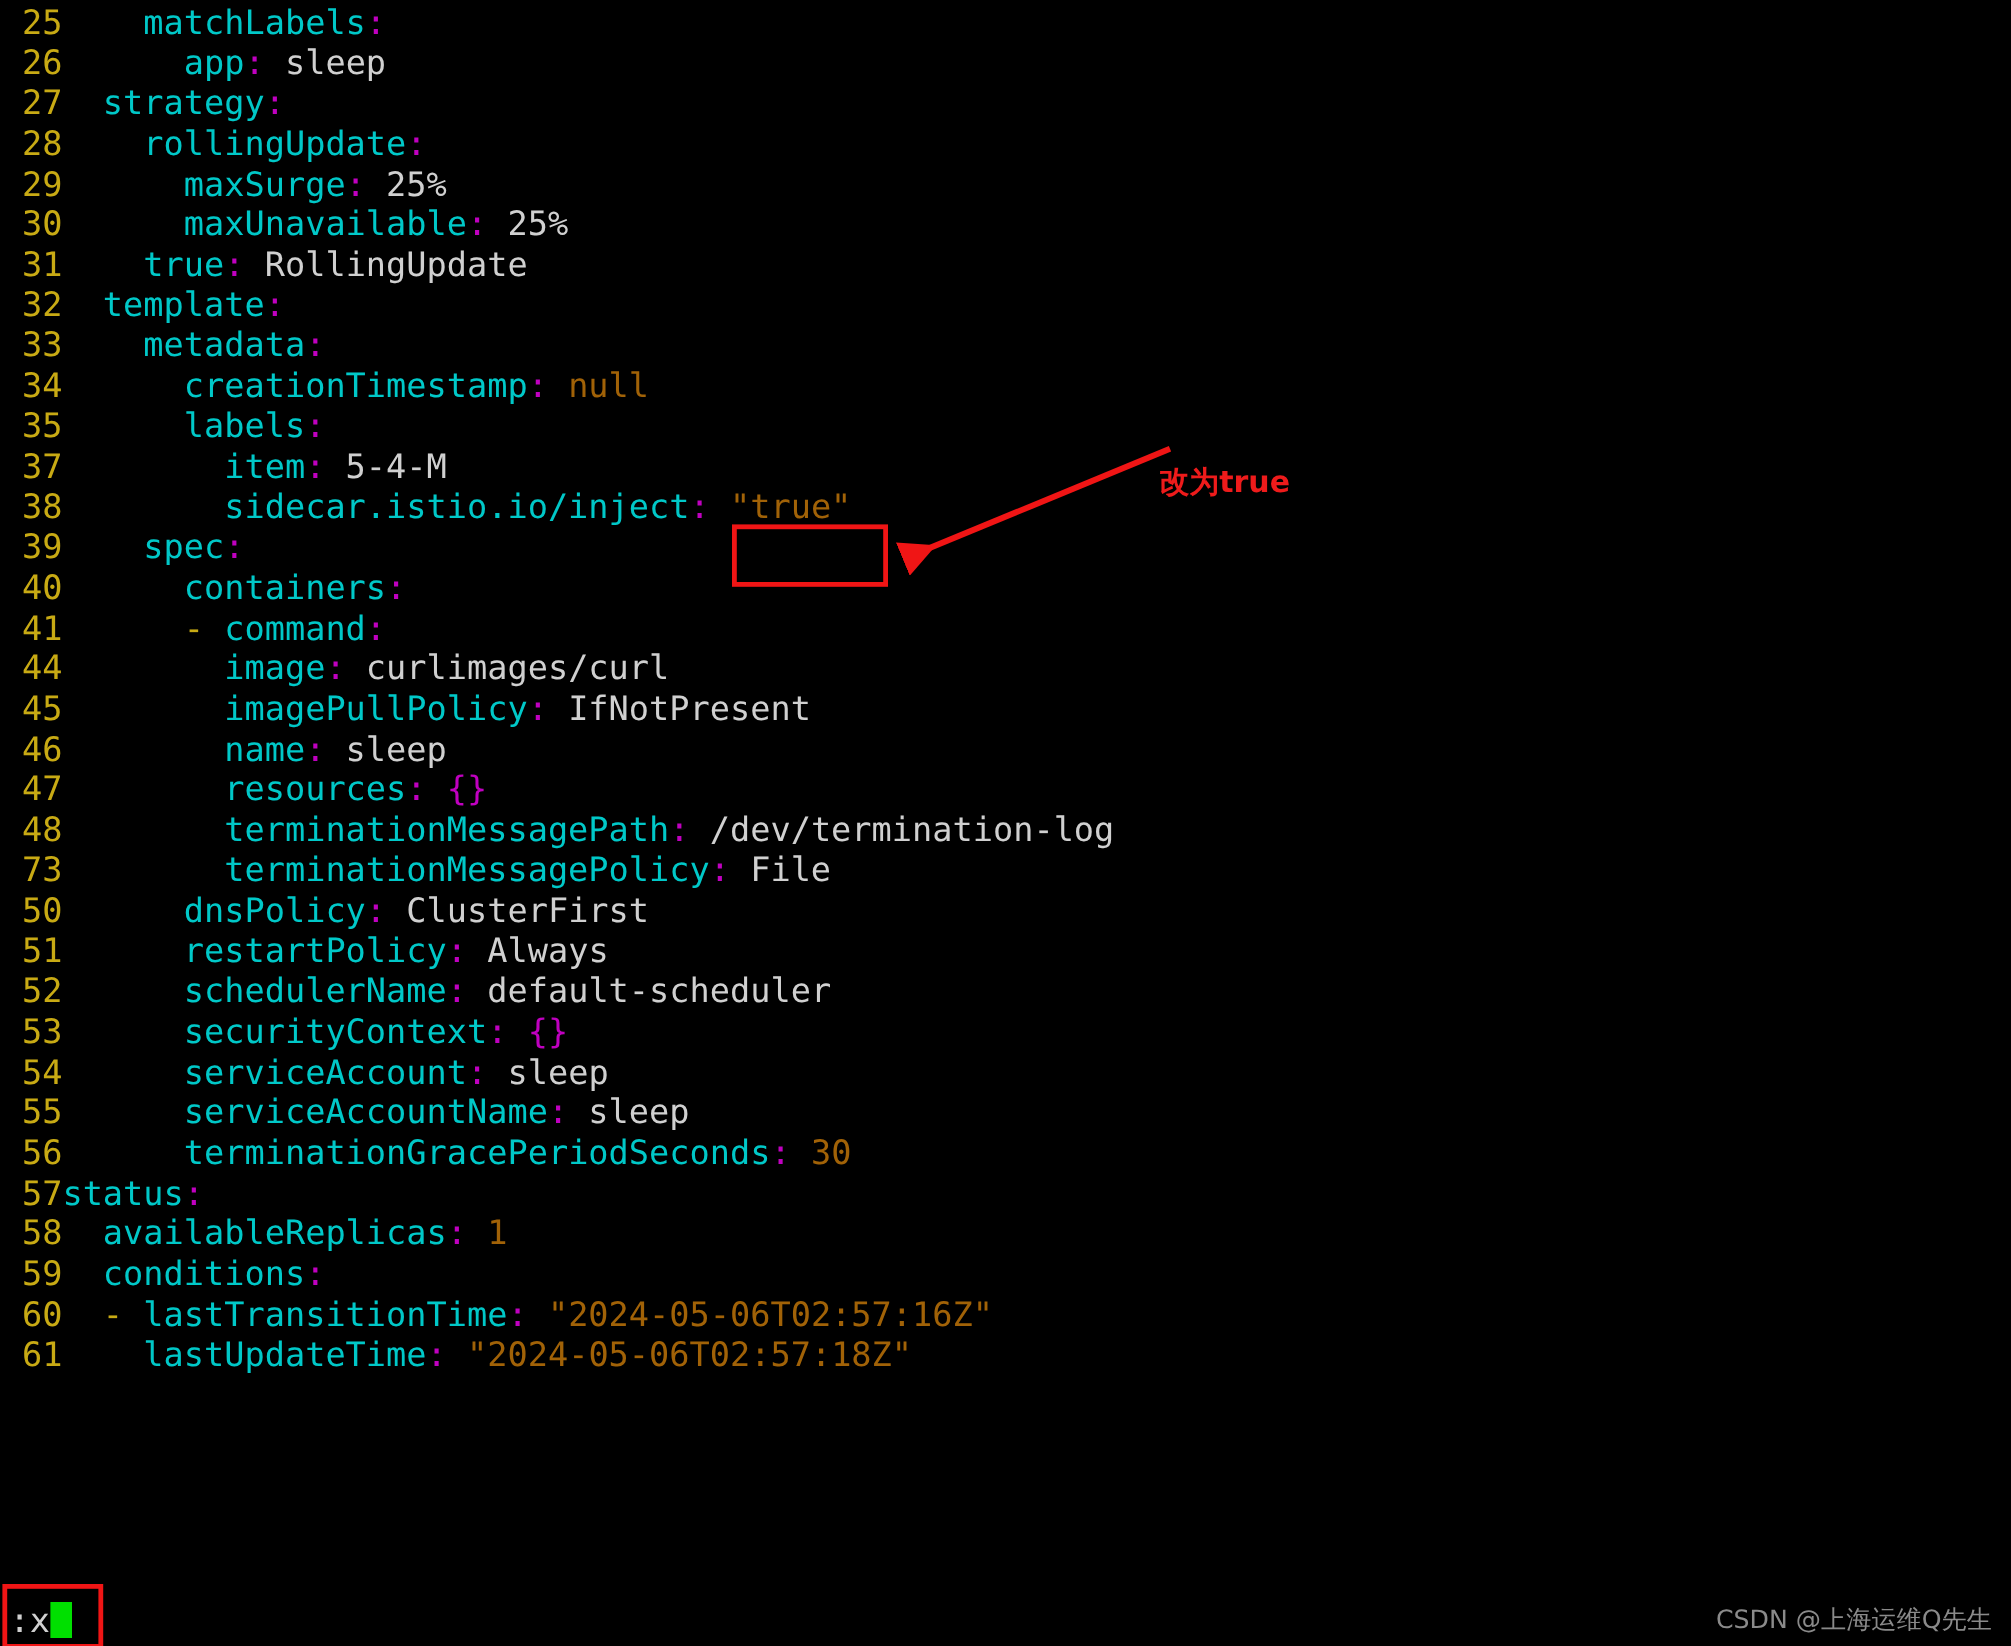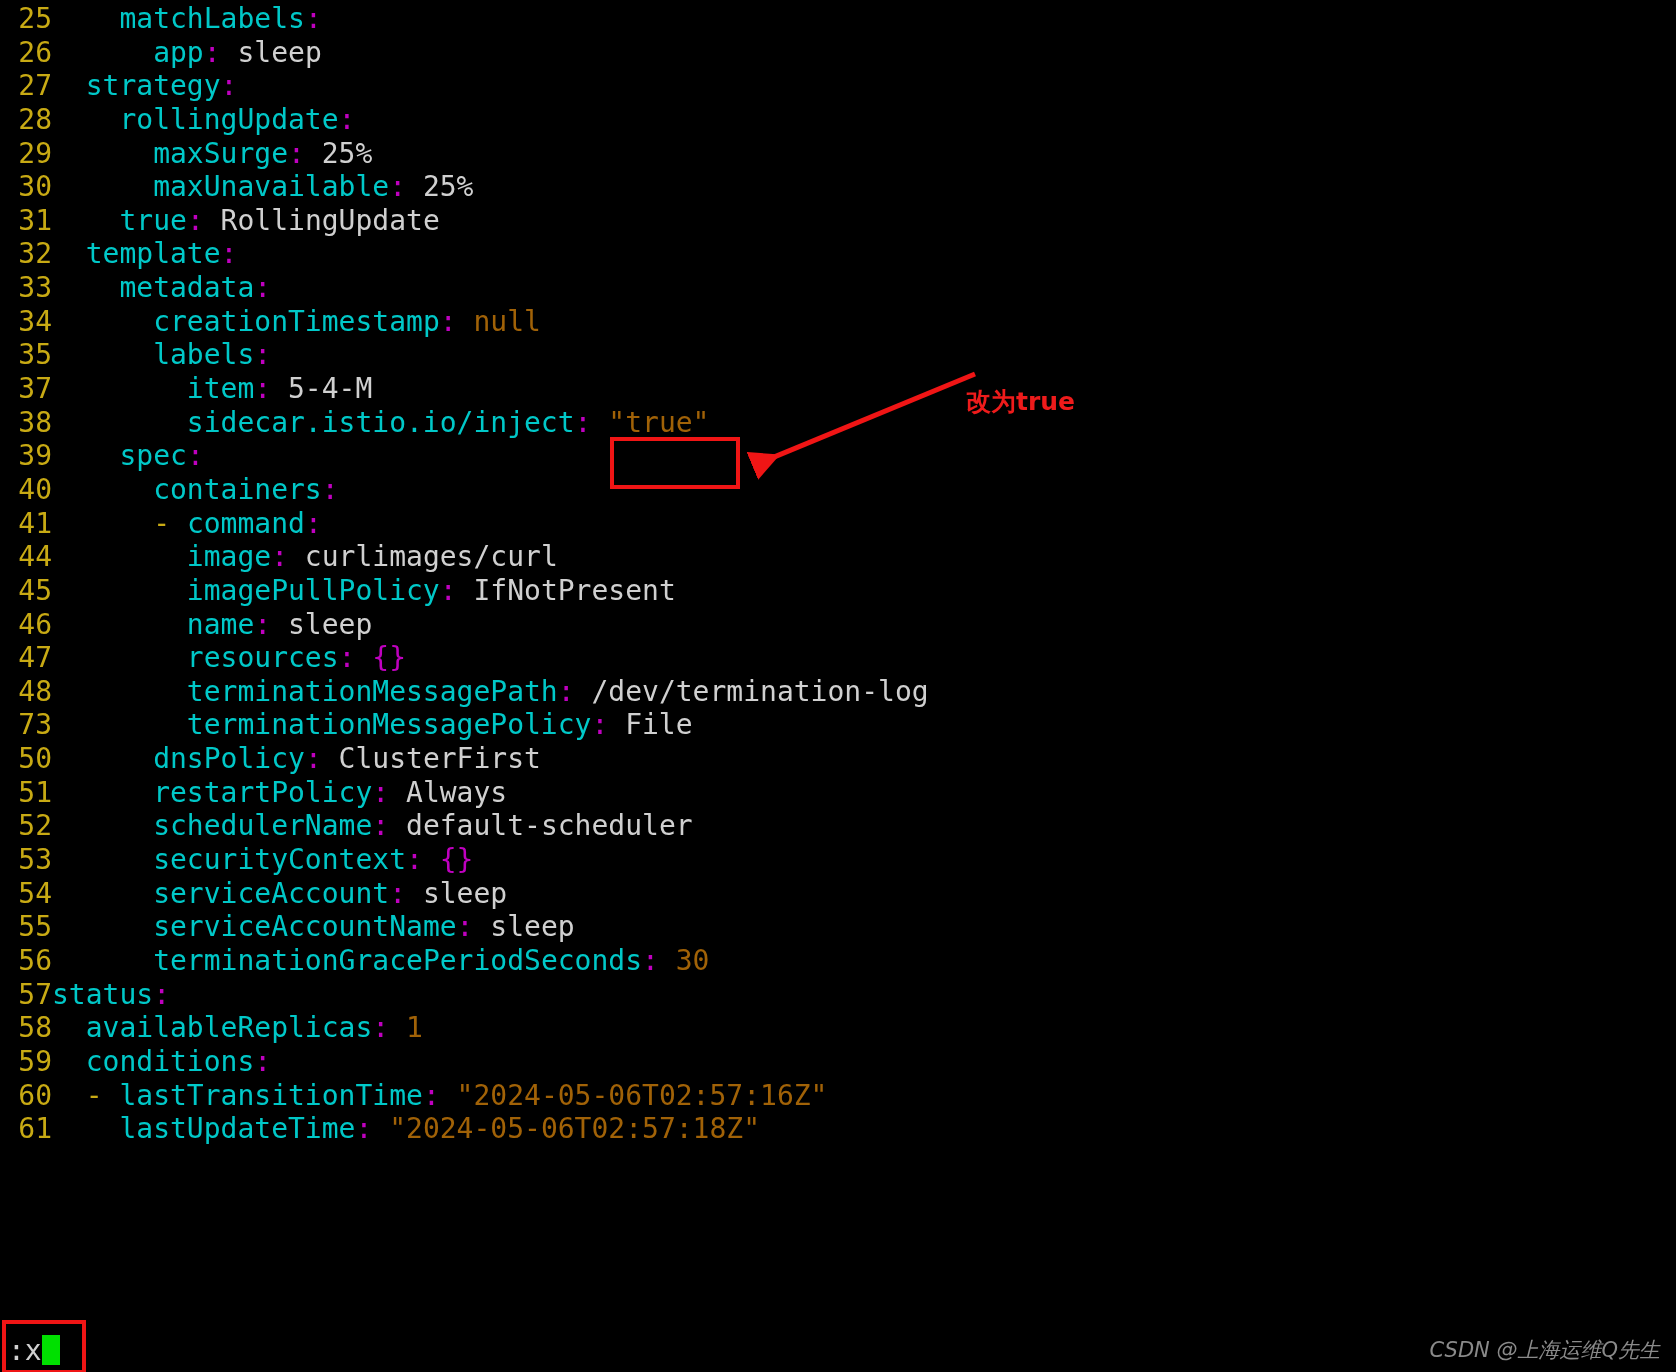--- a/index.html
+++ b/index.html
@@ -119,21 +119,20 @@
 
   
   #watermark {
     position: absolute;
     right: 16px;
     bottom: 8px;
     color: #8a8a8a;
     font-family: "DejaVu Sans", sans-serif;
     font-size: 21px;
     white-space: nowrap;
-    font-style: italic;
   }
 </style>
 </head>
 <body>
 
 <div id="terminal">
 
   <div class="code-area" id="code-area">
       <div class="line"><span class="lnum">25</span><span class="txt"><span class="v">    </span><span class="k">matchLabels</span><span class="p">:</span></span></div>
       <div class="line"><span class="lnum">26</span><span class="txt"><span class="v">      </span><span class="k">app</span><span class="p">:</span><span class="v"> sleep</span></span></div>

